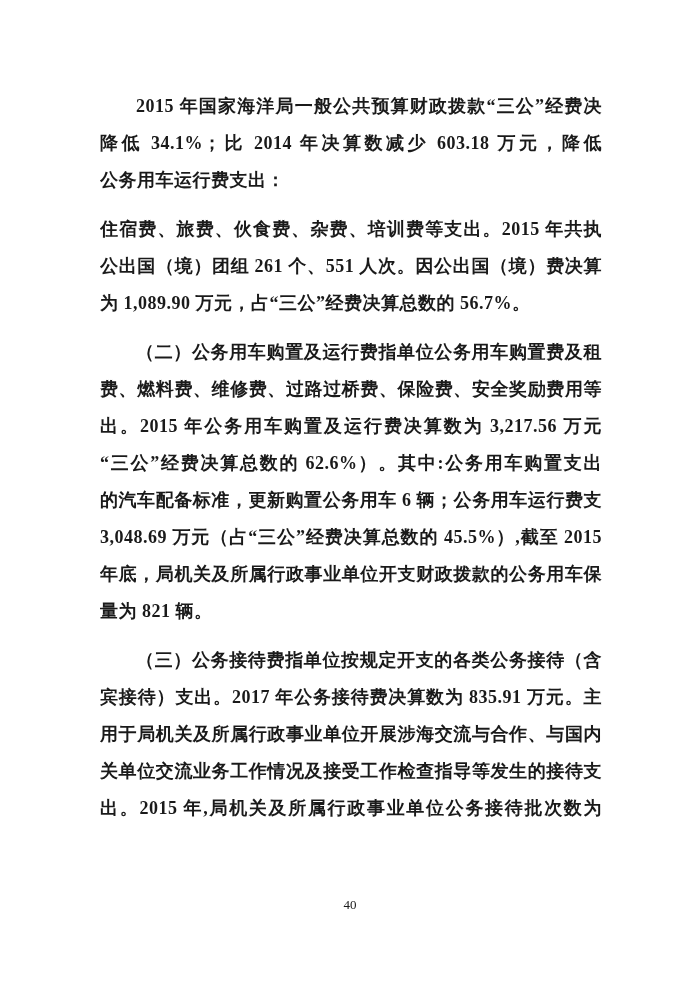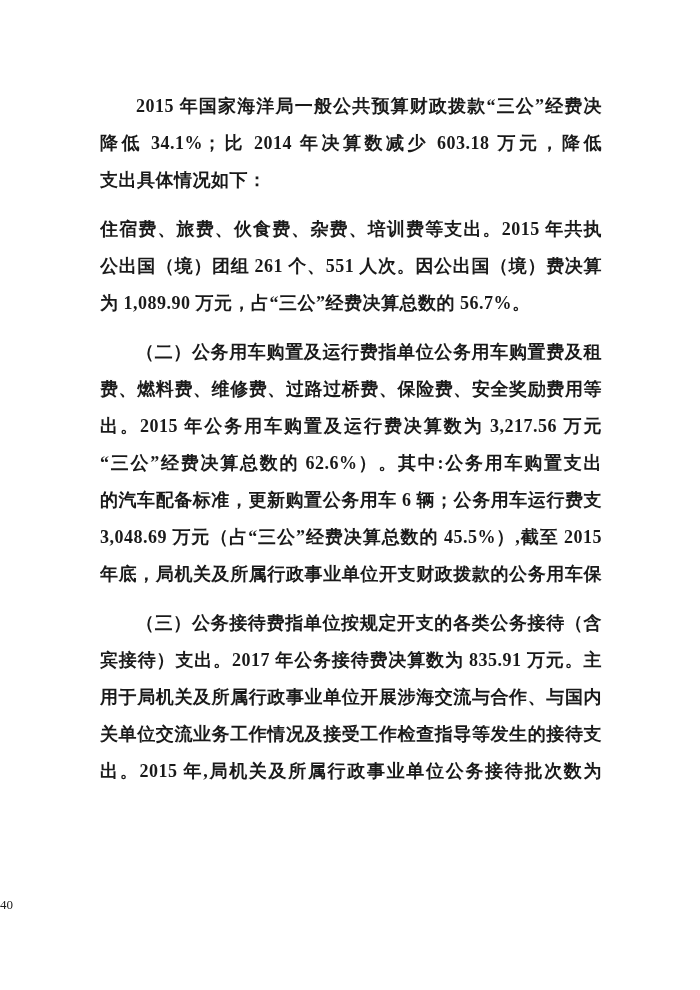--- a/index.html
+++ b/index.html
@@ -41,52 +41,53 @@
     text-indent: 2em;
   }
   .line.para-end {
     text-align-last: left;
   }
   .footer-pagenum {
     position: absolute;
     top: 896px;
     left: 0;
     width: 100%;
-    text-align: left;
+    text-align: center;
     font-size: 13px;
     line-height: 18px;
     color: #1a1a1a;
   }
 </style>
 </head>
 <body>
 
 <div class="page">
   <div class="text-block">
 
     <div class="para">
       <div class="line first">2015 年国家海洋局一般公共预算财政拨款“三公”经费决算</div>
       <div class="line">降低 34.1%；比 2014 年决算数减少 603.18 万元，降低 10.5%。</div>
-      <div class="line para-end">支出具体情况如下：</div>
+      <div class="line para-end">公务用车运行费支出：</div>
     </div>
 
     <div class="para">
       <div class="line">住宿费、旅费、伙食费、杂费、培训费等支出。2015 年共执行因</div>
       <div class="line">公出国（境）团组 261 个、551 人次。因公出国（境）费决算数</div>
       <div class="line para-end">为 1,089.90 万元，占“三公”经费决算总数的 56.7%。</div>
     </div>
 
     <div class="para">
       <div class="line first">（二）公务用车购置及运行费指单位公务用车购置费及租用</div>
       <div class="line">费、燃料费、维修费、过路过桥费、保险费、安全奖励费用等支</div>
       <div class="line">出。2015 年公务用车购置及运行费决算数为 3,217.56 万元（占</div>
       <div class="line">“三公”经费决算总数的 62.6%）。其中:公务用车购置支出 124.18</div>
       <div class="line">的汽车配备标准，更新购置公务用车 6 辆；公务用车运行费支出</div>
       <div class="line">3,048.69 万元（占“三公”经费决算总数的 45.5%）,截至 2015</div>
       <div class="line">年底，局机关及所属行政事业单位开支财政拨款的公务用车保有</div>
+      <div class="line para-end">量为 821 辆。</div>
     </div>
 
     <div class="para">
       <div class="line first">（三）公务接待费指单位按规定开支的各类公务接待（含外</div>
       <div class="line">宾接待）支出。2017 年公务接待费决算数为 835.91 万元。主要</div>
       <div class="line">用于局机关及所属行政事业单位开展涉海交流与合作、与国内相</div>
       <div class="line">关单位交流业务工作情况及接受工作检查指导等发生的接待支</div>
       <div class="line">出。2015 年,局机关及所属行政事业单位公务接待批次数为 6,178</div>
     </div>
 

